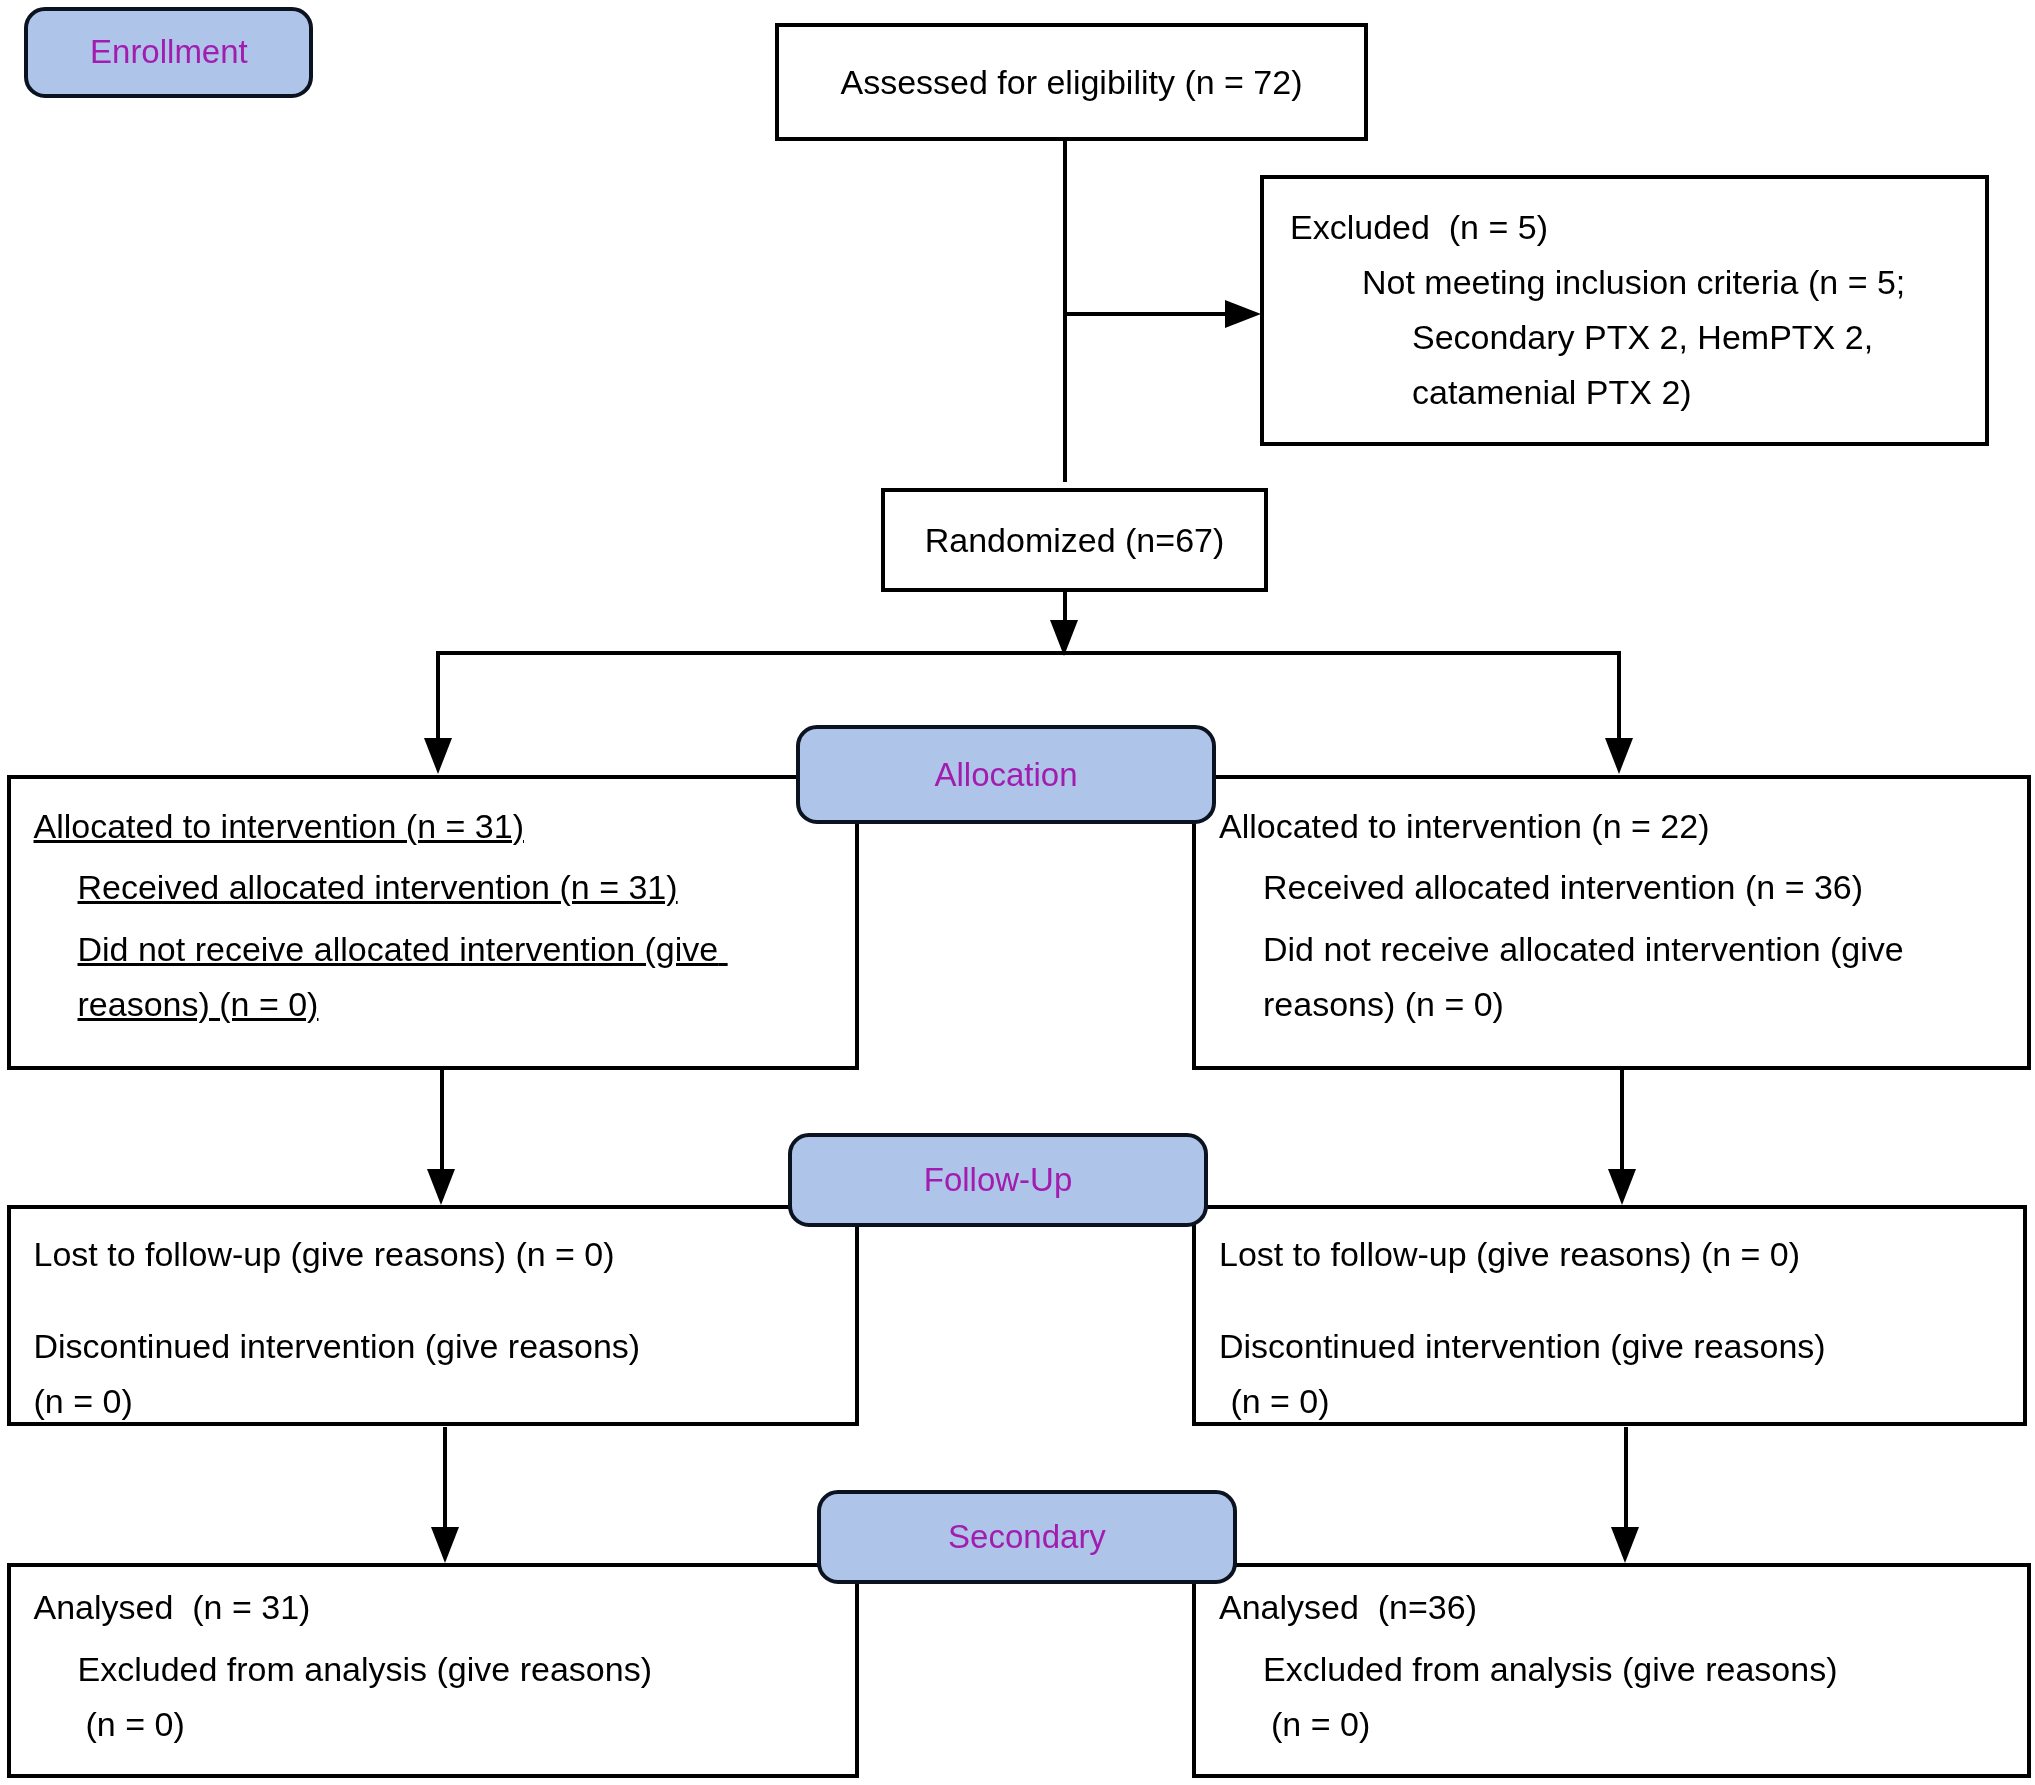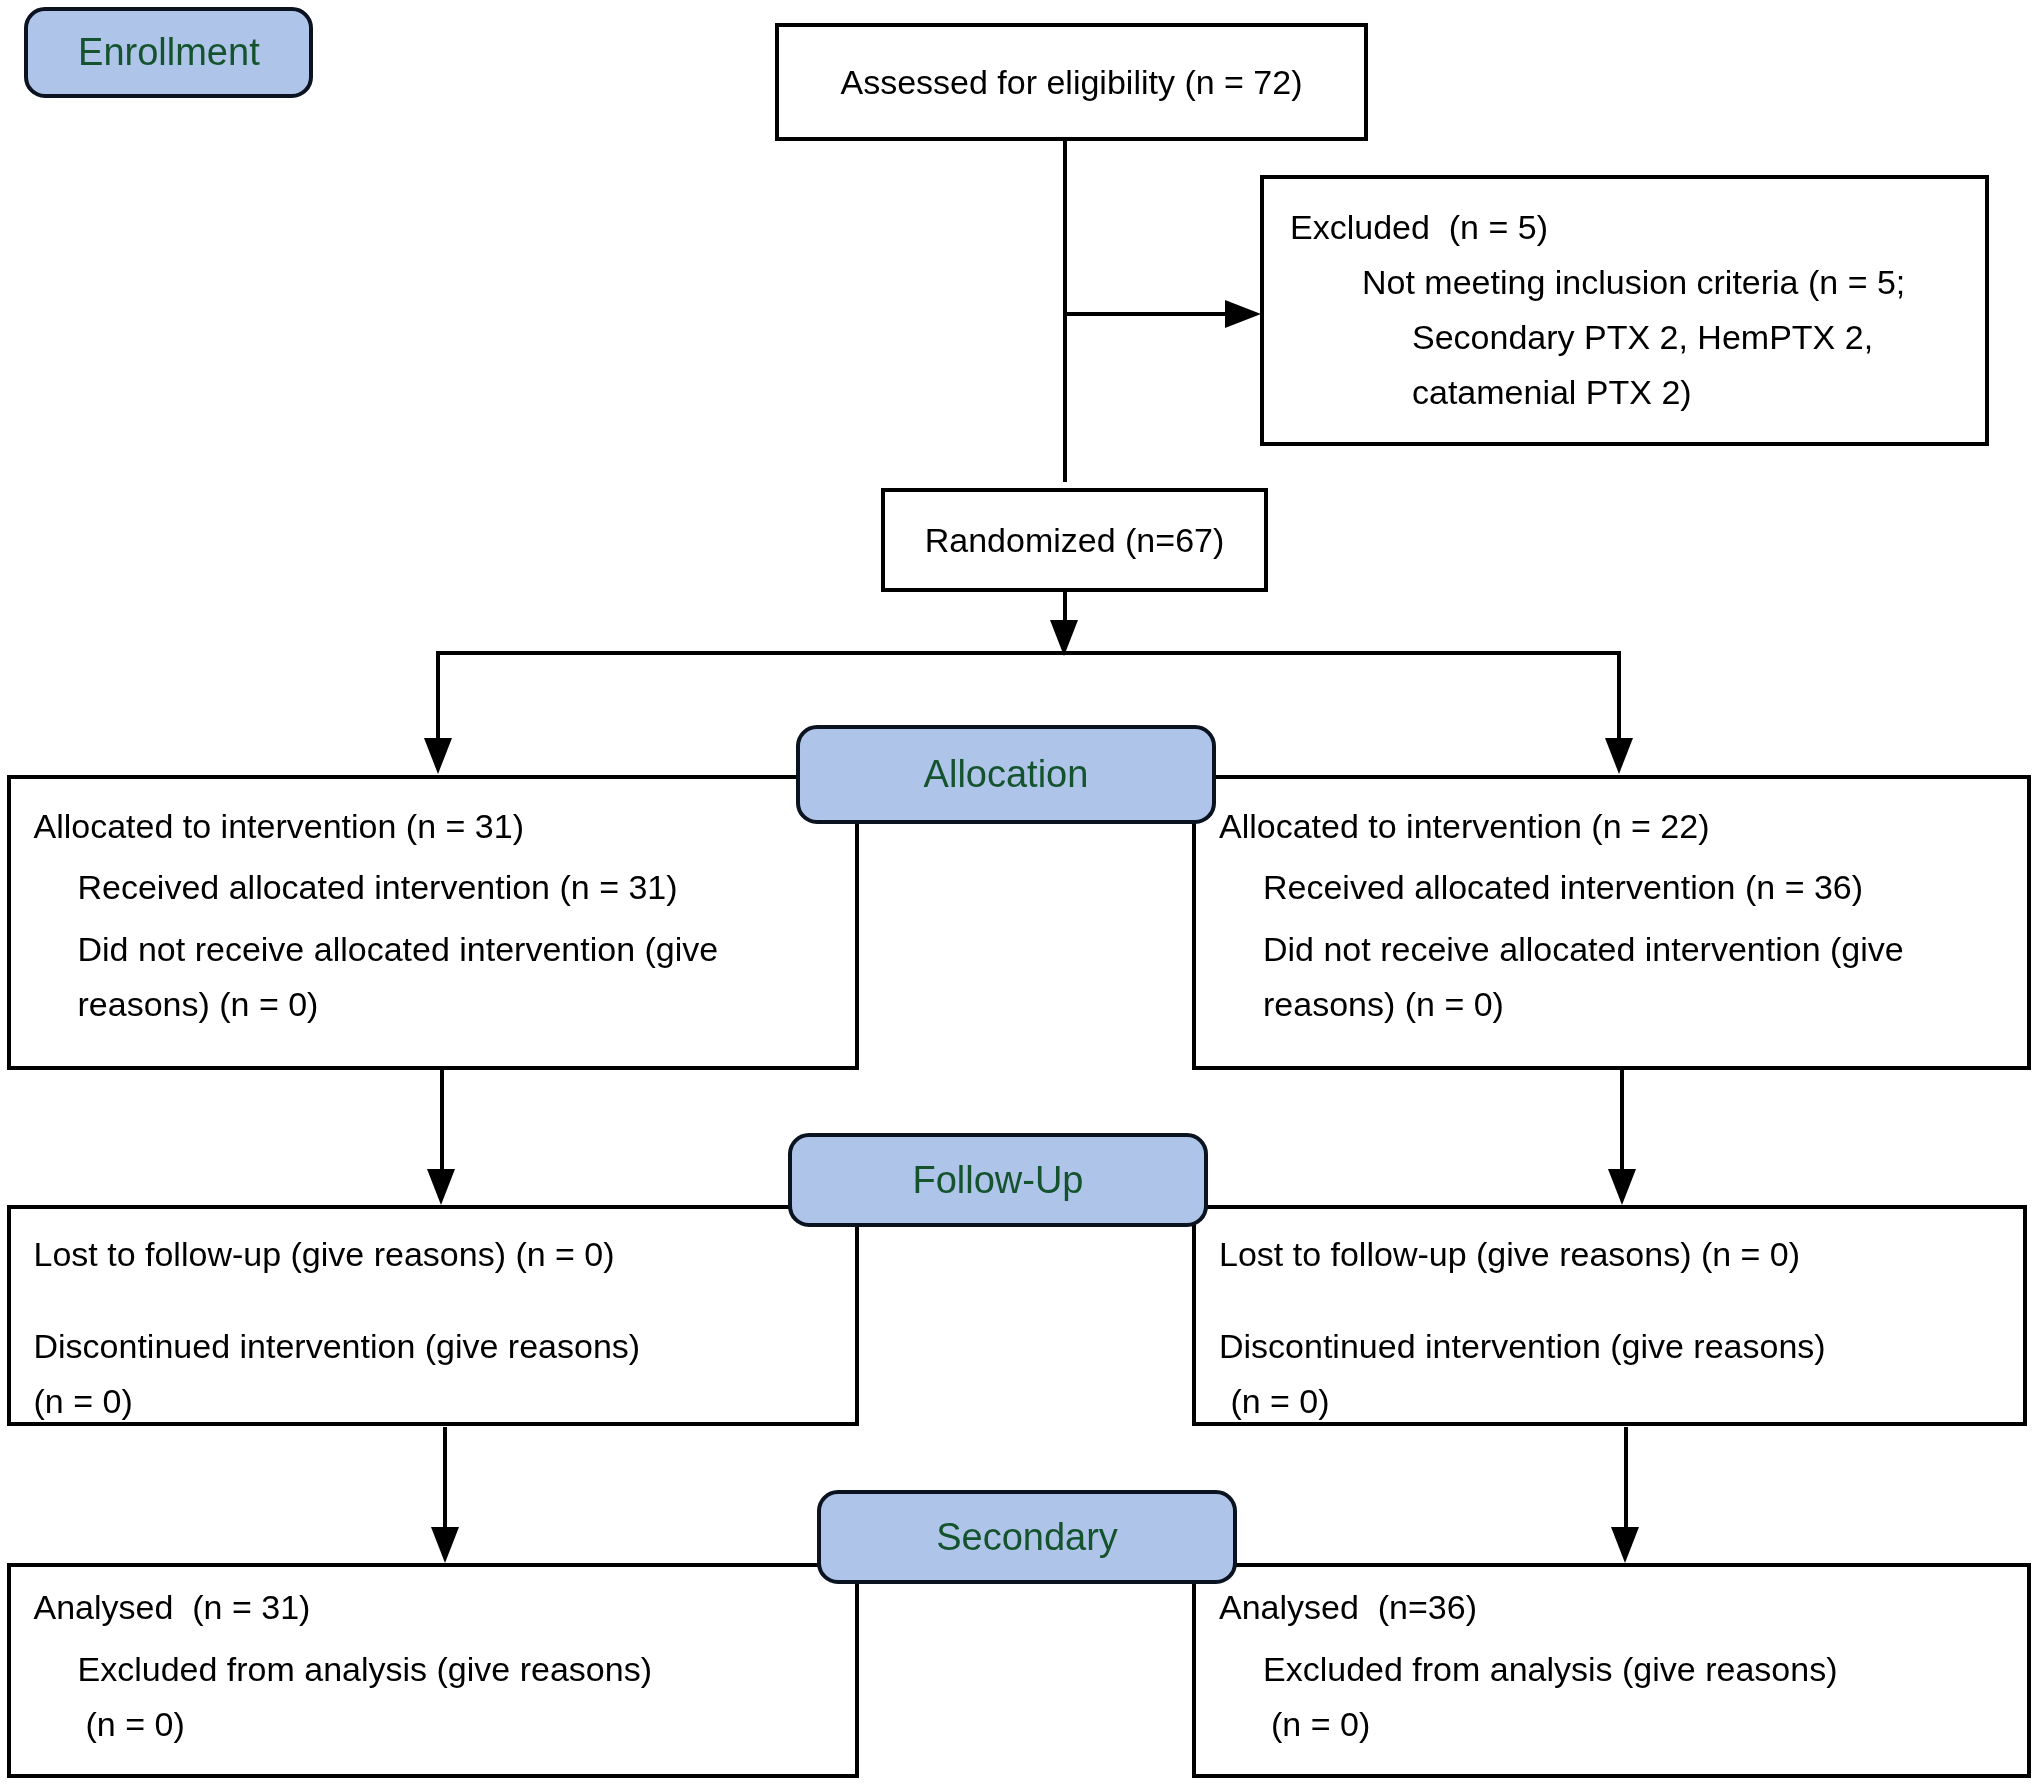--- a/index.html
+++ b/index.html
@@ -9,21 +9,21 @@
   }
   .wbox{
     position:absolute;background:#ffffff;border:4.1px solid #000;
     box-sizing:border-box;z-index:1;font-size:34px;line-height:55px;
   }
   .wbox .pad{padding:19.5px 23px;}
   .center-text{display:flex;align-items:center;justify-content:center;padding:0;}
   .stage-label{
     position:absolute;background:#aec4e8;border:4.1px solid #0c1320;border-radius:21px;
     box-sizing:border-box;z-index:3;display:flex;align-items:center;justify-content:center;
-    font-size:38px;color:#14532d;
+    font-size:33px;color:#a21caf;
   }
   .ln{white-space:pre-wrap;}
   .i1{padding-left:44px;}          
   .i1b{padding-left:52px;}         
   .isw{padding-left:11.4px;}         
   .e1{padding-left:72px;}          
   .e2{padding-left:122px;}         
   .mt{margin-top:6.5px;}
   .gap{margin-top:37px;}
   .vline,.hline{position:absolute;background:#000;z-index:0;}
@@ -89,21 +89,21 @@
       <div class="ln e1">Not meeting inclusion criteria (n = 5;</div>
       <div class="ln e2">Secondary PTX 2, HemPTX 2,</div>
       <div class="ln e2">catamenial PTX 2)</div>
     </div>
   </div>
 
   <div class="wbox center-text" style="left:881px;top:480px;width:387px;height:104px;margin-top:8px;">
     <div class="ln">Randomized (n=67)</div>
   </div>
 
-  <div class="wbox" style="left:6.5px;top:775px;width:852px;height:295px;">
+  <div class="wbox" style="left:6.5px;top:775px;width:852px;height:295px;text-decoration:underline;">
     <div class="pad">
       <div class="ln">Allocated to intervention (n = 31)</div>
       <div class="ln i1 mt">Received allocated intervention (n = 31)</div>
       <div class="ln i1 mt">Did not receive allocated intervention (give reasons) (n = 0)</div>
     </div>
   </div>
 
   <div class="wbox" style="left:1192px;top:775px;width:839px;height:295px;">
     <div class="pad">
       <div class="ln">Allocated to intervention (n = 22)</div>

